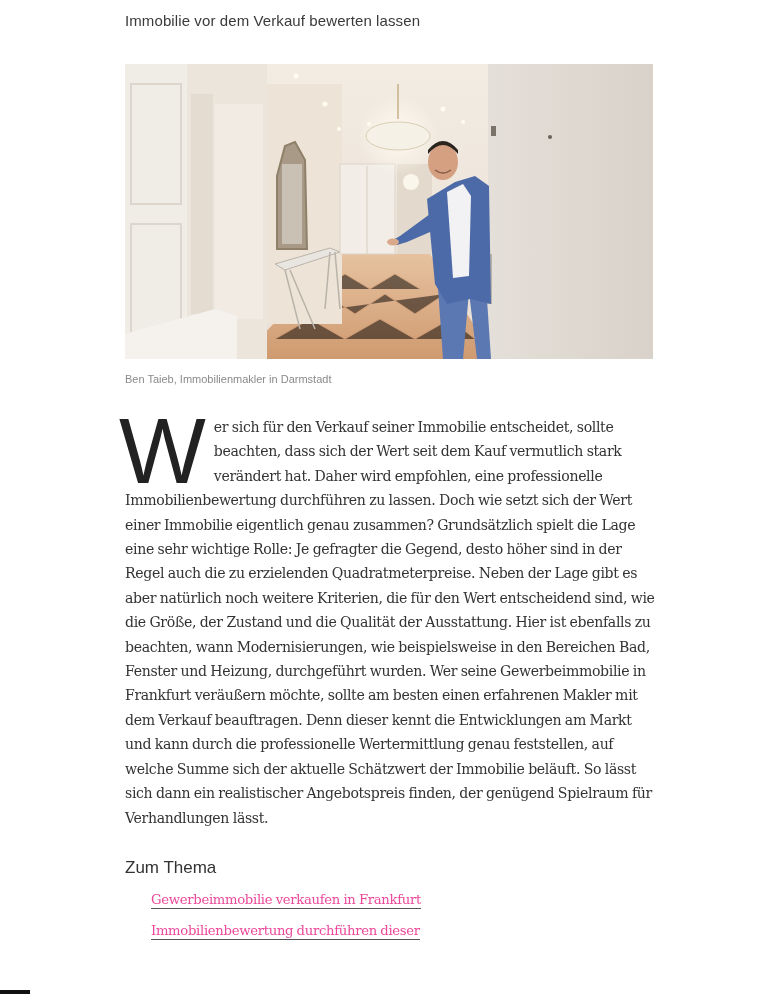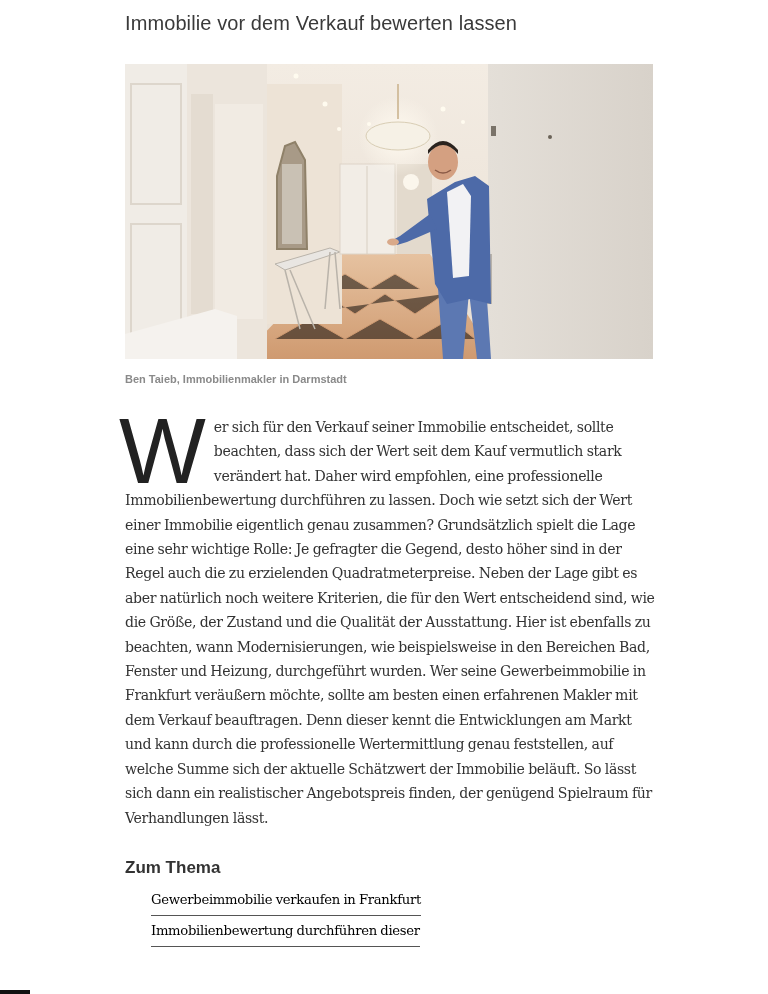--- a/index.html
+++ b/index.html
@@ -4,58 +4,58 @@
   <style>
     * { box-sizing: border-box; margin: 0; padding: 0; }
     html, body { width: 768px; height: 994px; background: #ffffff; overflow: hidden; }
     body { position: relative; font-family: "Liberation Sans", sans-serif; color: #333; }
 
     .article { position: absolute; left: 125px; top: 0; width: 528px; }
 
     .headline {
       position: absolute; left: 0; top: 12px;
       font-family: "Liberation Sans", sans-serif;
-      font-size: 20px; font-weight: normal; color: #3a3a3a;
+      font-size: 15px; font-weight: normal; color: #3a3a3a;
       letter-spacing: 0.1px; white-space: nowrap;
     }
 
     .figure { position: absolute; left: 0; top: 64px; width: 528px; height: 295px; overflow: hidden; }
     .photo { position: absolute; inset: 0; background: #efe8df; }
 
     .caption {
       position: absolute; left: 0; top: 373px;
       font-family: "Liberation Sans", sans-serif;
-      font-size: 11px; color: #8a8a8a; white-space: nowrap; font-weight: bold;
+      font-size: 11px; color: #8a8a8a; white-space: nowrap;
     }
 
     .body-text {
       position: absolute; left: 0; top: 415px; width: 532px;
       font-family: "DejaVu Serif", serif;
       font-size: 14.1px; line-height: 24.4px; color: #333;
       letter-spacing: -0.35px; word-spacing: -0.5px;
     }
     .dropcap {
       float: left;
       font-family: "Liberation Sans", sans-serif;
       font-size: 92px; line-height: 68px; height: 70px;
       color: #222; margin: 2px 10px 0 -6px; font-weight: normal;
       letter-spacing: -2px;
     }
 
     .related { position: absolute; left: 0; top: 858px; width: 528px; }
     .related-title {
       font-family: "Liberation Sans", sans-serif;
-      font-size: 17px; color: #333; font-weight: bold;
+      font-size: 17px; color: #333; font-weight: normal;
     }
     .related-list { list-style: none; margin-top: 12px; padding-left: 26px; }
     .related-list li { height: 30.5px; }
     .related-link {
       font-family: "DejaVu Serif", serif;
-      font-size: 13.2px; color: #000000; text-decoration: none;
-      border-bottom: 1px solid #555; padding-bottom: 8px;
+      font-size: 13.2px; color: #ec4899; text-decoration: none;
+      border-bottom: 1px solid #555; padding-bottom: 1px;
       letter-spacing: -0.3px; word-spacing: -0.5px;
     }
 
     .bottom-bar { position: absolute; left: 0; top: 990px; width: 30px; height: 4px; background: #111; }
   </style>
 </head>
 <body>
 
 <div class="article">
   <h1 class="headline">Immobilie vor dem Verkauf bewerten lassen</h1>

